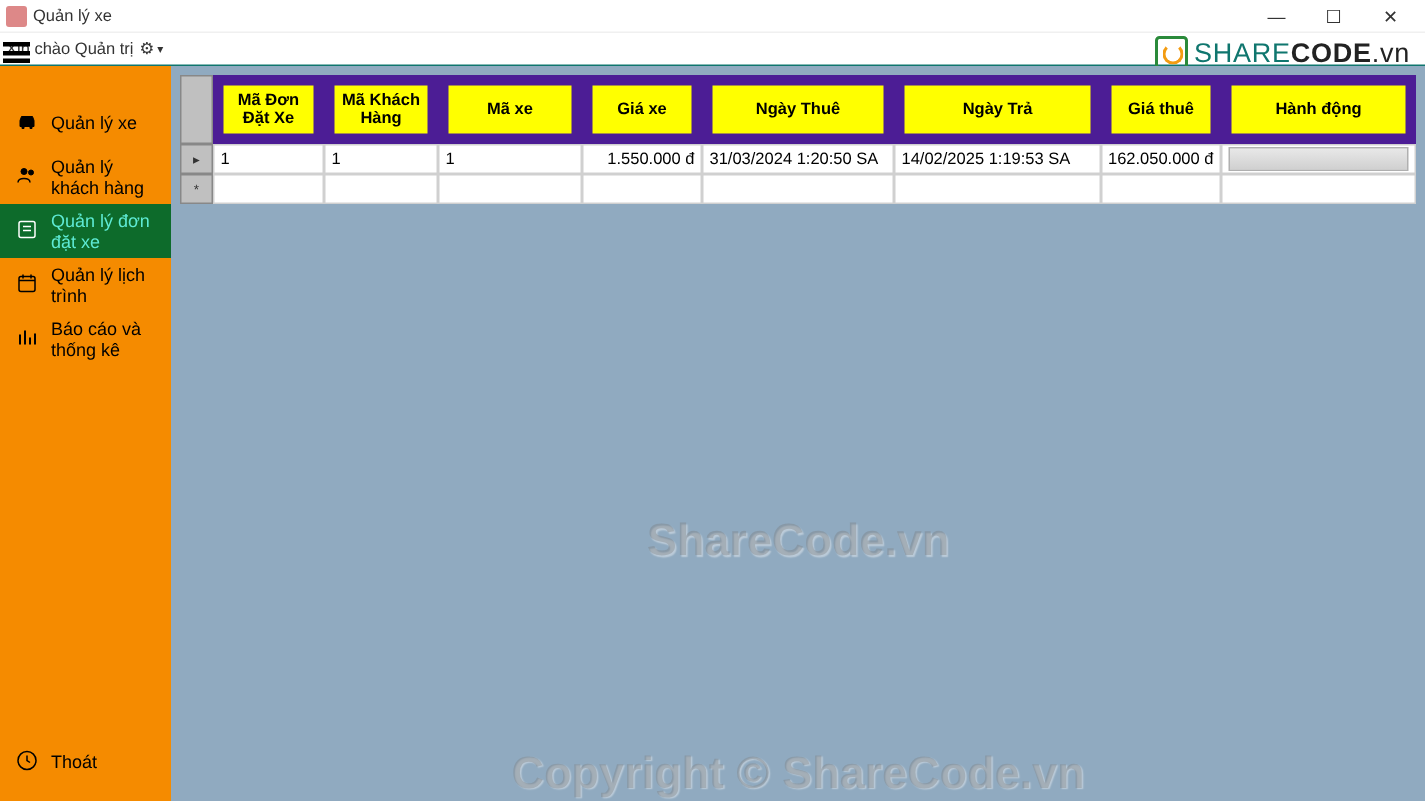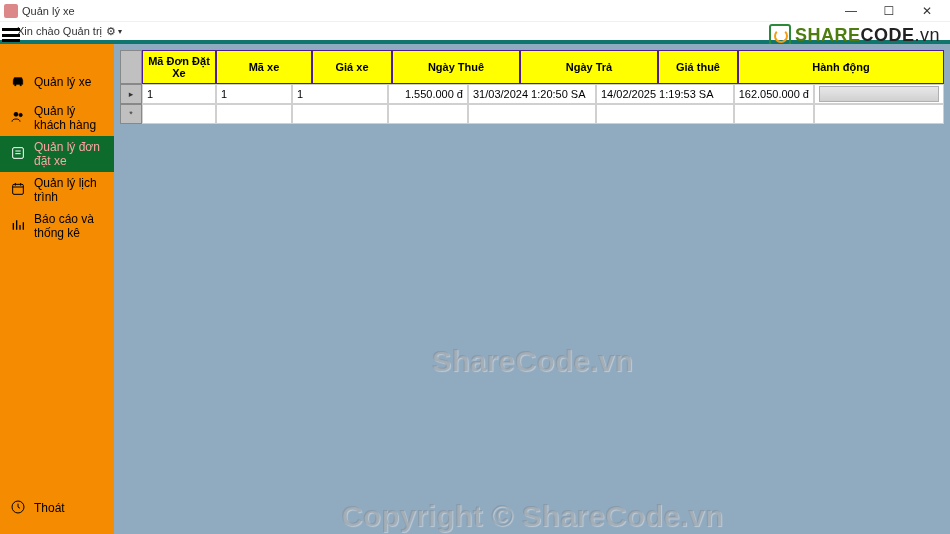--- a/index.html
+++ b/index.html
@@ -6,57 +6,57 @@
 body { font-family: "Segoe UI", Tahoma, sans-serif; font-size: 12px; background: #fff; width: 950px; height: 534px; overflow: hidden; position: relative; }
 
 
 .titlebar { height: 22px; background: #fff; display: flex; align-items: center; border-bottom: 1px solid #f0f0f0; padding: 0 4px; }
 .titlebar .app-icon { width: 14px; height: 14px; background: #d88; margin-right: 4px; border-radius: 2px; }
 .titlebar .title { font-size: 11px; color: #333; flex: 1; }
 .titlebar .win-controls { display: flex; gap: 0; }
 .titlebar .win-btn { width: 38px; height: 22px; display: flex; align-items: center; justify-content: center; font-size: 12px; color: #333; cursor: default; }
 
 
-.menubar { height: 22px; background: #fff; display: flex; align-items: center; padding: 0 17px; border-bottom: 4px solid #0f766e; position: relative; }
+.menubar { height: 22px; background: #fff; display: flex; align-items: center; padding: 0 4px; border-bottom: 1px solid #0f766e; position: relative; }
 .menubar .greeting { font-size: 11px; color: #333; }
 .menubar .gear { margin-left: 4px; font-size: 11px; color: #333; }
 .menubar .drop { font-size: 8px; color: #333; margin-left: 2px; }
 .brand { position: absolute; right: 10px; top: 24px; display: flex; align-items: center; font-size: 18px; font-weight: 600; letter-spacing: 0.5px; }
 .brand .logo { width: 22px; height: 22px; border: 2px solid #2a8a3a; border-radius: 3px; margin-right: 4px; position: relative; }
 .brand .logo::after { content: ""; position: absolute; left: 3px; top: 3px; width: 10px; height: 10px; border: 2px solid #f39c12; border-radius: 50%; border-top-color: transparent; }
-.brand .share { color: #4d7c0f; font-weight: 700; }
+.brand .share { color: #0f766e; font-weight: 400; }
 .brand .code { color: #222; font-weight: 700; }
 .brand .vn { color: #222; font-weight: 400; }
 
 
 .hamburger { position: absolute; left: 2px; top: 28px; width: 18px; height: 14px; display: flex; flex-direction: column; justify-content: space-between; }
 .hamburger span { height: 3px; background: #000; }
 
 
 .layout { display: flex; position: absolute; top: 44px; left: 0; right: 0; bottom: 0; }
 
 
 .sidebar { width: 160px; background: #f58b00; display: flex; flex-direction: column; padding-top: 20px; }
 .side-item { height: 36px; display: flex; align-items: center; padding: 0 10px; color: #000; font-size: 12px; gap: 8px; cursor: default; }
-.side-item.active { background: #0d6b2b; color: #fca5a5; }
+.side-item.active { background: #0d6b2b; color: #5eead4; }
 .side-item .icon svg { width: 16px; height: 16px; }
 .side-item.active .icon svg { fill: #fff; stroke: #fff; }
 .side-item .icon svg { fill: #000; stroke: #000; }
 .side-spacer { flex: 1; }
 .side-exit { height: 36px; display: flex; align-items: center; padding: 0 10px; color: #000; font-size: 12px; gap: 8px; margin-bottom: 8px; }
 .side-exit .icon svg { width: 16px; height: 16px; fill: none; stroke: #000; stroke-width: 1.5; }
 
 
 .main { flex: 1; background: #90aac0; padding: 6px; position: relative; }
 
 
 .grid { background: #90aac0; }
 .grid-head { display: flex; }
 .grid-head .rowhdr { width: 22px; background: #c0c0c0; border: 1px solid #888; }
-.grid-head .hcol { background: #ffff00; border: 1px solid #4c1d95; text-align: center; padding: 4px 2px; font-size: 11px; font-weight: bold; color: #000; display: flex; align-items: center; justify-content: center; }
+.grid-head .hcol { background: #ffff00; border: 7px solid #4c1d95; text-align: center; padding: 4px 2px; font-size: 11px; font-weight: bold; color: #000; display: flex; align-items: center; justify-content: center; }
 .grid-row { display: flex; }
 .grid-row .rowhdr { width: 22px; background: #c0c0c0; border: 1px solid #888; display: flex; align-items: center; justify-content: center; font-size: 9px; color: #333; height: 20px; }
 .grid-row .cell { background: #fff; border: 1px solid #d0d0d0; padding: 2px 4px; font-size: 11px; color: #000; height: 20px; display: flex; align-items: center; overflow: hidden; white-space: nowrap; }
 .grid-row.selected .cell:first-of-type { background: #0078d7; color: #fff; }
 .grid-row.new .cell { background: #fff; }
 
 .cw0 { width: 74px; }
 .cw1 { width: 76px; }
 .cw2 { width: 96px; }
 .cw3 { width: 80px; }
@@ -150,20 +150,21 @@
       <span>Thoát</span>
     </div>
   </div>
 
   <div class="main">
     <div class="grid">
 
       <div class="grid-head">
         <div class="rowhdr"></div>
         <div class="hcol cw0">Mã Đơn Đặt Xe</div>
+        <div class="hcol cw1">Mã Khách Hàng</div>
         <div class="hcol cw2">Mã xe</div>
         <div class="hcol cw3">Giá xe</div>
         <div class="hcol cw4">Ngày Thuê</div>
         <div class="hcol cw5">Ngày Trả</div>
         <div class="hcol cw6">Giá thuê</div>
         <div class="hcol cw7">Hành động</div>
       </div>
 
       <div class="grid-row selected">
         <div class="rowhdr">▸</div>

